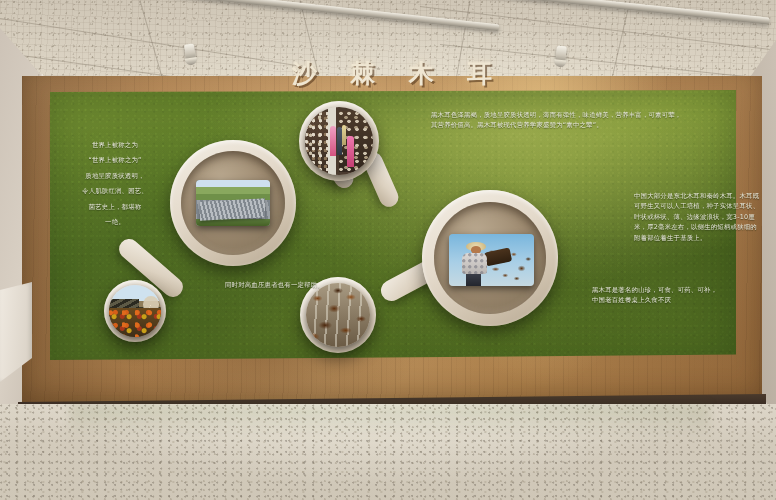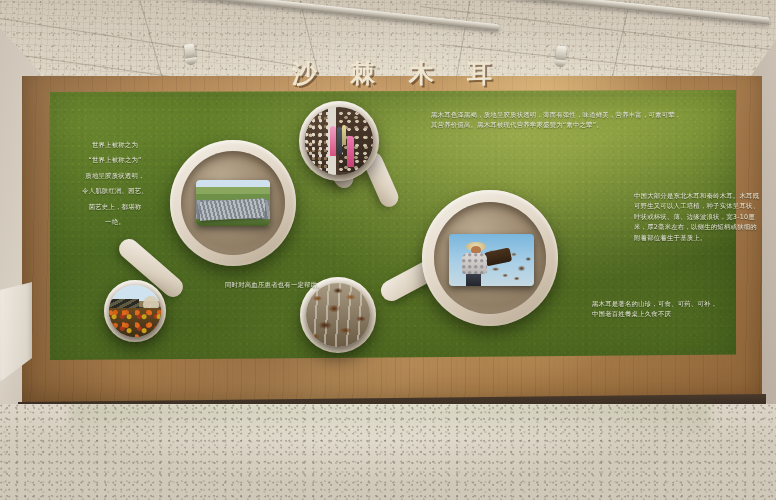--- a/index.html
+++ b/index.html
@@ -141,21 +141,21 @@
     text-shadow:0 1px 1px rgba(20,30,8,.6);
     font-family:"DejaVu Sans","Liberation Sans",sans-serif;
   }
   .txt p{ margin:0 0 5px 0; }
   .txt p:last-child{ margin-bottom:0; }
   .t-left   { left:60px;  top:140px; width:110px; text-align:center; }
   .t-mid    { left:282px; top:199px; width:140px; }
   .t-under  { left:190px; top:280px; width:120px;margin-left:35px; }
   .t-top    { left:431px; top:98px;  width:255px;margin-top:12px; }
   .t-right  { left:592px; top:191px; width:126px;margin-left:42px; }
-  .t-bot    { left:592px; top:299px; width:130px; }
+  .t-bot    { left:592px; top:285px; width:130px; }
 
   
   .node{ position:absolute; z-index:6; }
   .ring{
     position:absolute; border-radius:50%;
     background:linear-gradient(150deg,#f4efe6 0%,#e4dacb 42%,#cfc2ae 72%,#b5a690 100%);
     box-shadow:0 7px 16px rgba(0,0,0,.42), inset 0 2px 4px rgba(255,255,255,.65);
   }
   .well{
     position:absolute; border-radius:50%;

